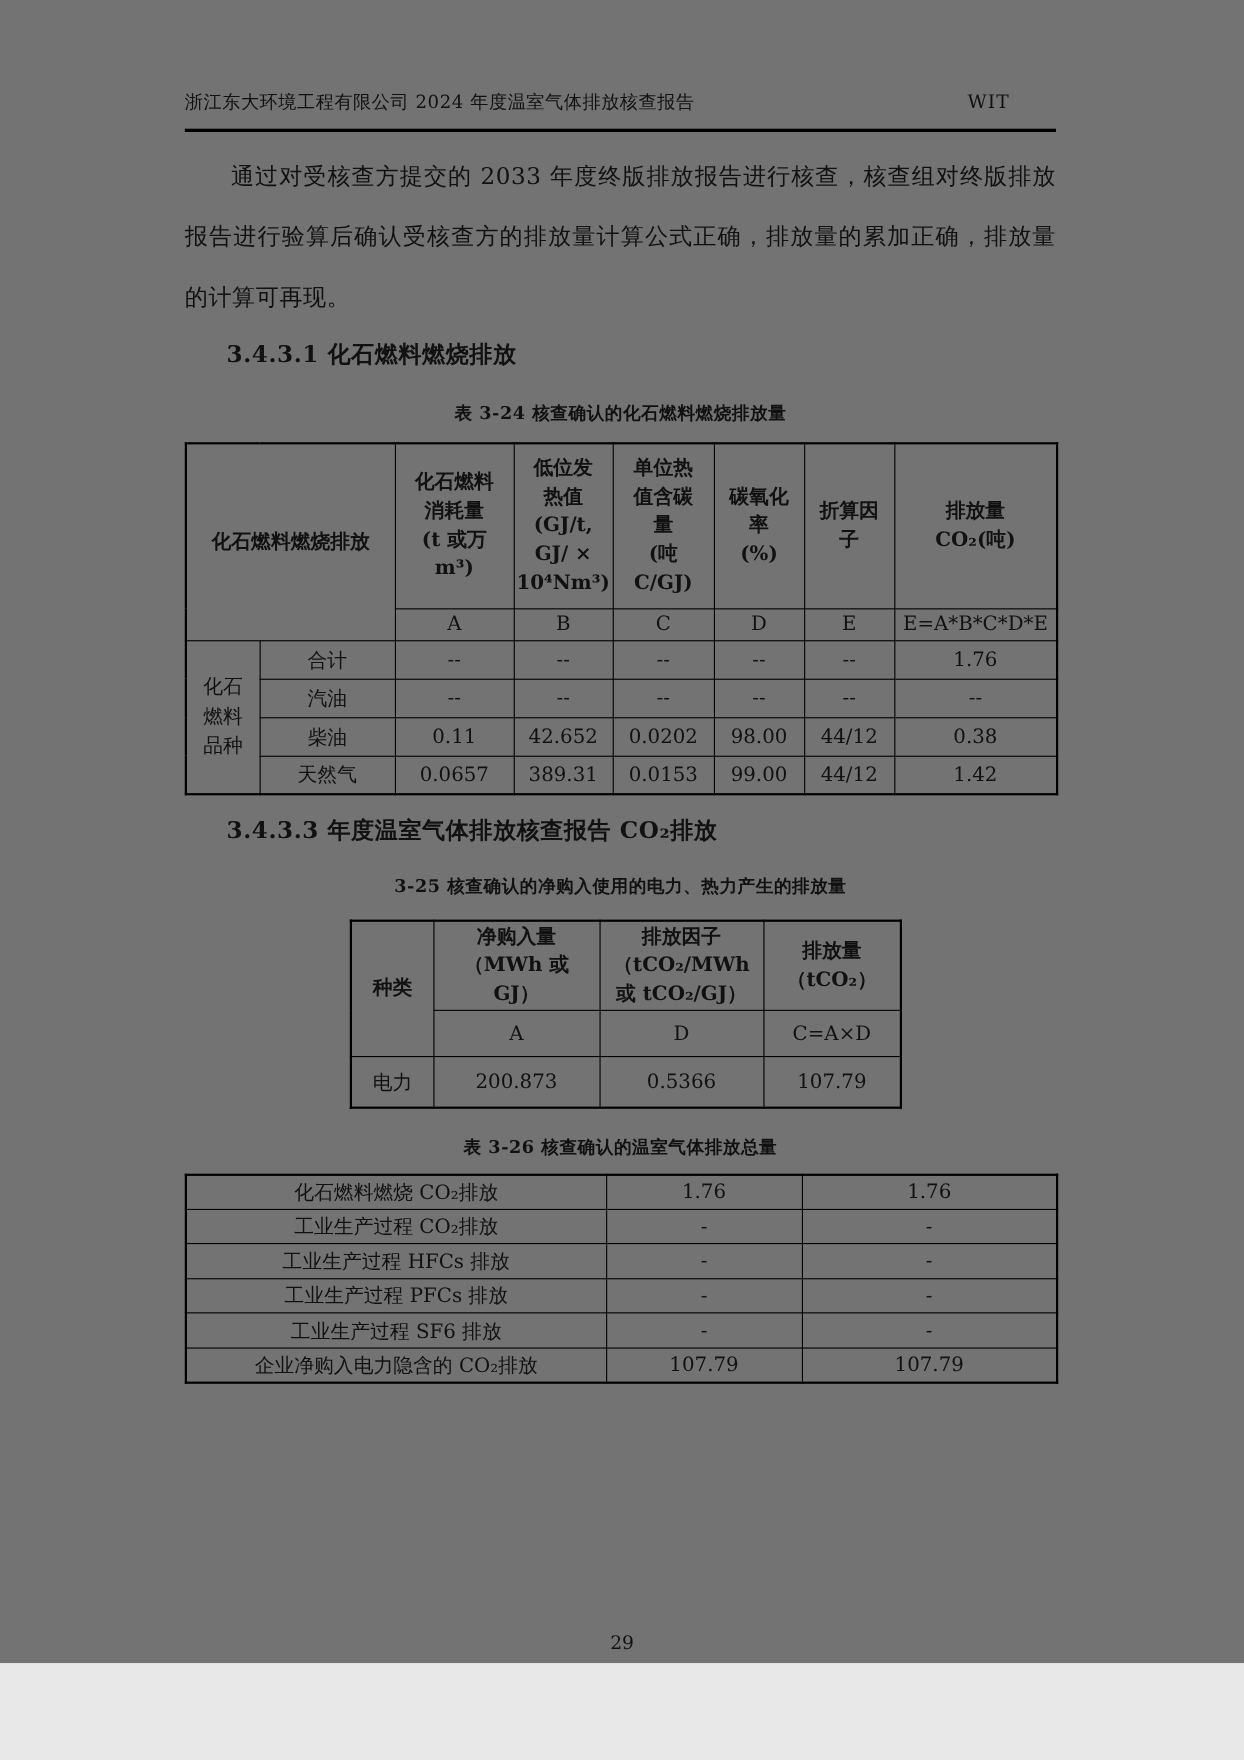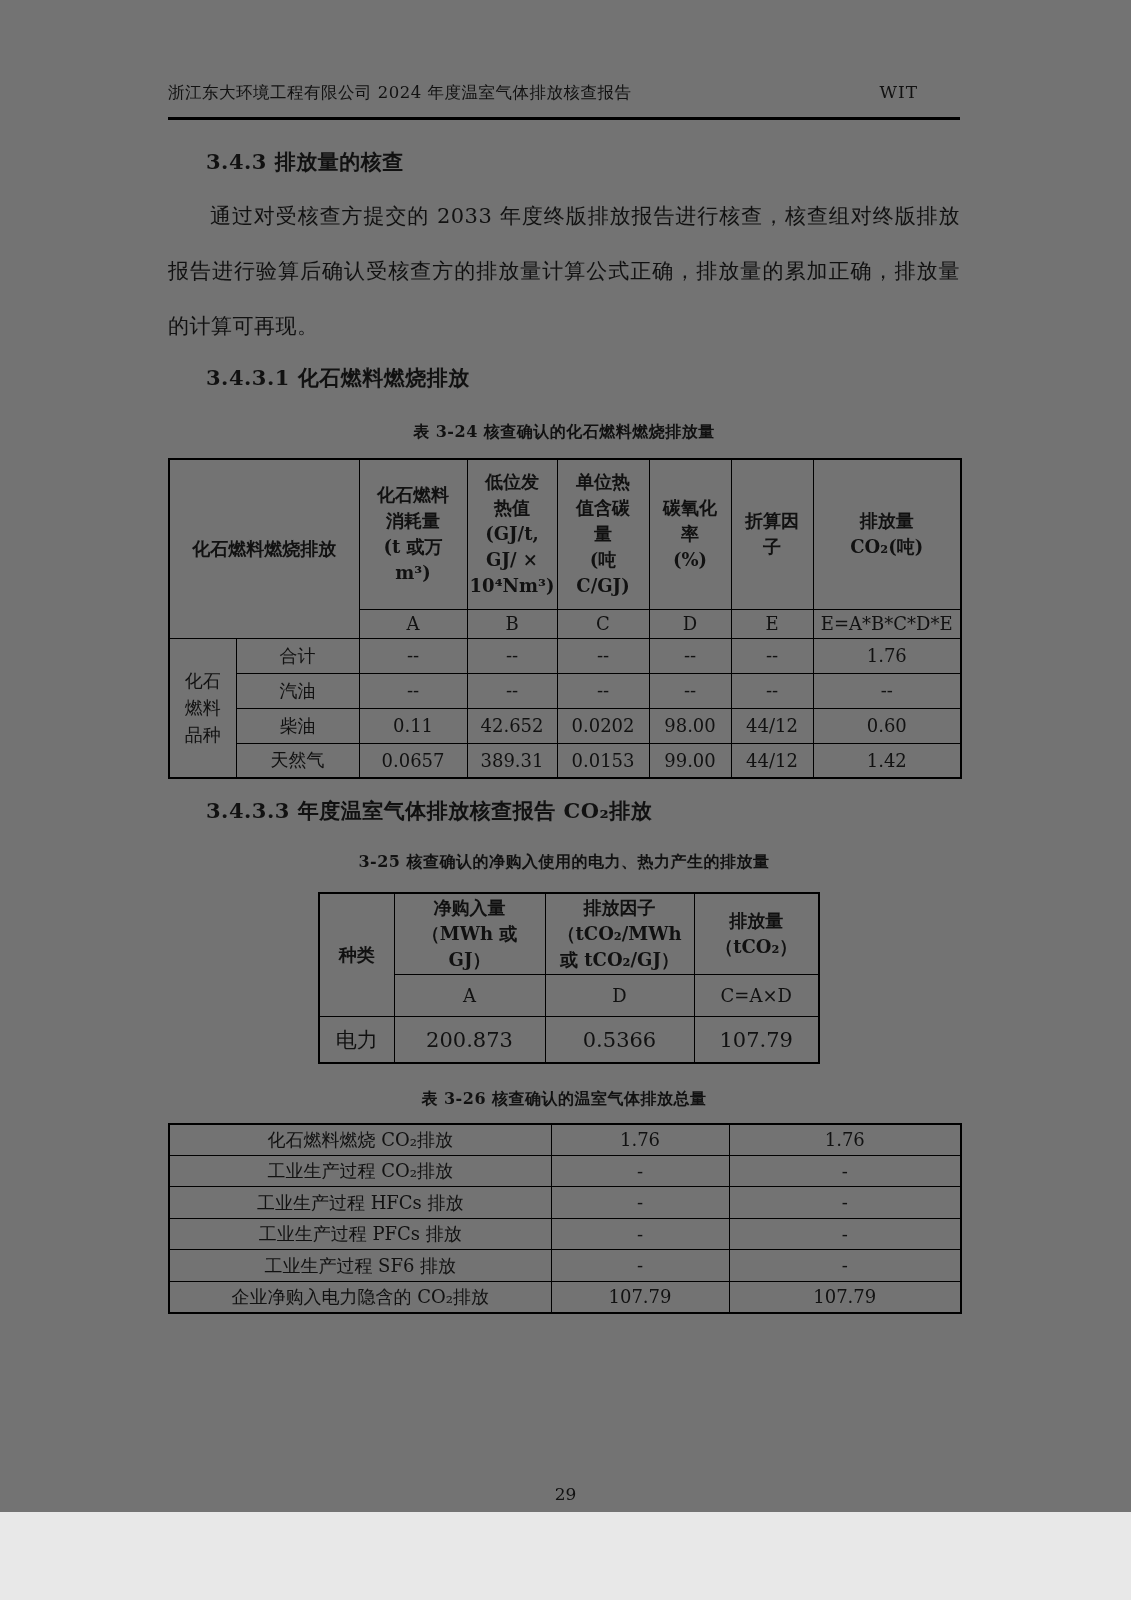--- a/index.html
+++ b/index.html
@@ -56,21 +56,21 @@
   .pre { white-space: pre-line; line-height: 1.5; }
 
   .t24 { margin-top: 15px; width: 792px; }
   .t24 .head-row td { height: 150px; }
   .t24 .letter-row td { height: 29px; }
   .t24 .data-row td { height: 35px; }
 
   .t25 { margin-top: 19px; margin-left: 150px; width: 500px; }
   .t25 .head-row td { height: 79px; }
   .t25 .letter-row td { height: 42px; }
-  .t25 .data-row td { height: 46px; font-size: 21px; }
+  .t25 .data-row td { height: 46px; font-size: 18px; }
 
   .t26 { margin-top: 13px; width: 792px; }
   .t26 .head-row td { height: 63px; }
   .t26 .data-row td { height: 31.5px; }
 
   .page-number {
     position: absolute; top: 1484px; left: 0;
     width: 100%; text-align: center; font-size: 17px;
   }
 </style>
@@ -79,21 +79,20 @@
 
 <div class="page">
   <div class="content">
 
     <div class="doc-header">
       <span class="left">浙江东大环境工程有限公司 2024 年度温室气体排放核查报告</span>
       <span class="right">WIT</span>
     </div>
     <div class="header-rule"></div>
 
-    <div class="h3">3.4.3  排放量的核查</div>
     <div class="para">通过对受核查方提交的 2033 年度终版排放报告进行核查，核查组对终版排放报告进行验算后确认受核查方的排放量计算公式正确，排放量的累加正确，排放量的计算可再现。</div>
 
     <div class="h3" style="margin-top:10px">3.4.3.1 化石燃料燃烧排放</div>
     <div class="tbl-title t24-title">表 3-24 核查确认的化石燃料燃烧排放量</div>
 
     <table class="t24">
       <colgroup>
         <col style="width:67px">
           <col style="width:123px">
           <col style="width:108px">
@@ -157,21 +156,21 @@
         <td>--</td>
         <td>--</td>
       </tr>
       <tr class="data-row">
         <td>柴油</td>
         <td>0.11</td>
         <td>42.652</td>
         <td>0.0202</td>
         <td>98.00</td>
         <td>44/12</td>
-        <td>0.60</td>
+        <td>0.38</td>
       </tr>
       <tr class="data-row">
         <td>天然气</td>
         <td>0.0657</td>
         <td>389.31</td>
         <td>0.0153</td>
         <td>99.00</td>
         <td>44/12</td>
         <td>1.42</td>
       </tr>

